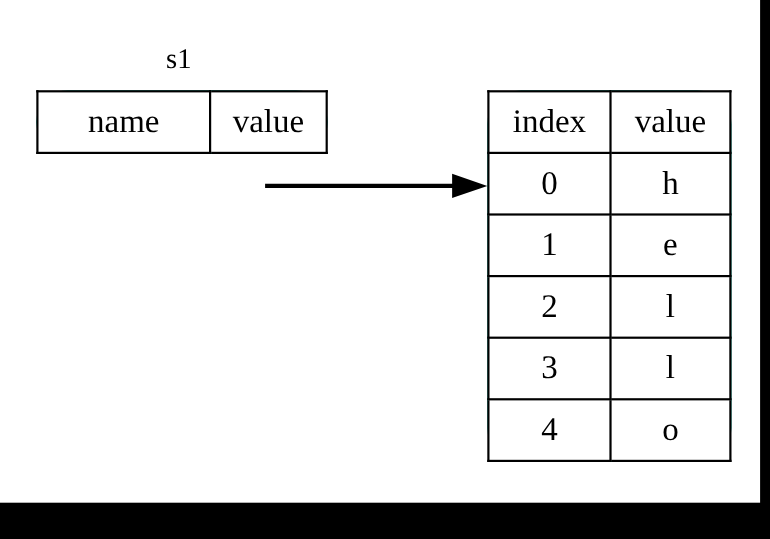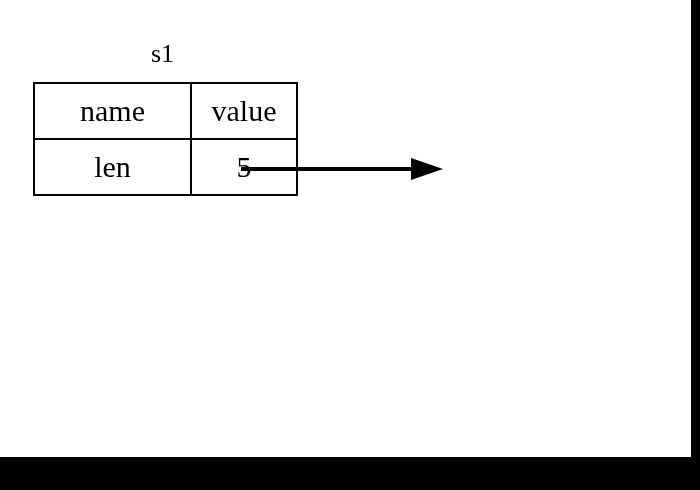--- a/index.html
+++ b/index.html
@@ -105,27 +105,51 @@
 <div id="canvas">
 
   <div class="caption" id="struct-caption">s1</div>
 
   <table class="grid-table" id="struct-table">
     <tbody>
       <tr>
         <td class="col-name">name</td>
         <td class="col-value">value</td>
       </tr>
+    </tbody>
+  </table>
+
+  <table class="grid-table" id="buffer-table">
+    <tbody>
       <tr>
-        <td class="col-name">len</td>
-        <td class="col-value">5</td>
+        <td class="col-index">index</td>
+        <td class="col-value">value</td>
+      </tr>
+      <tr>
+        <td class="col-index">0</td>
+        <td class="col-value">h</td>
+      </tr>
+      <tr>
+        <td class="col-index">1</td>
+        <td class="col-value">e</td>
+      </tr>
+      <tr>
+        <td class="col-index">2</td>
+        <td class="col-value">l</td>
+      </tr>
+      <tr>
+        <td class="col-index">3</td>
+        <td class="col-value">l</td>
+      </tr>
+      <tr>
+        <td class="col-index">4</td>
+        <td class="col-value">o</td>
       </tr>
     </tbody>
   </table>
-
 
   <svg id="pointer-arrow" viewBox="0 0 210 34" width="210" height="34">
     <line x1="3" y1="17" x2="176" y2="17" stroke="#000000" stroke-width="4"></line>
     <polygon points="173,6 205,17 173,28" fill="#000000"></polygon>
   </svg>
 
   <div class="band-bottom"></div>
   <div class="band-right"></div>
 
 </div>

